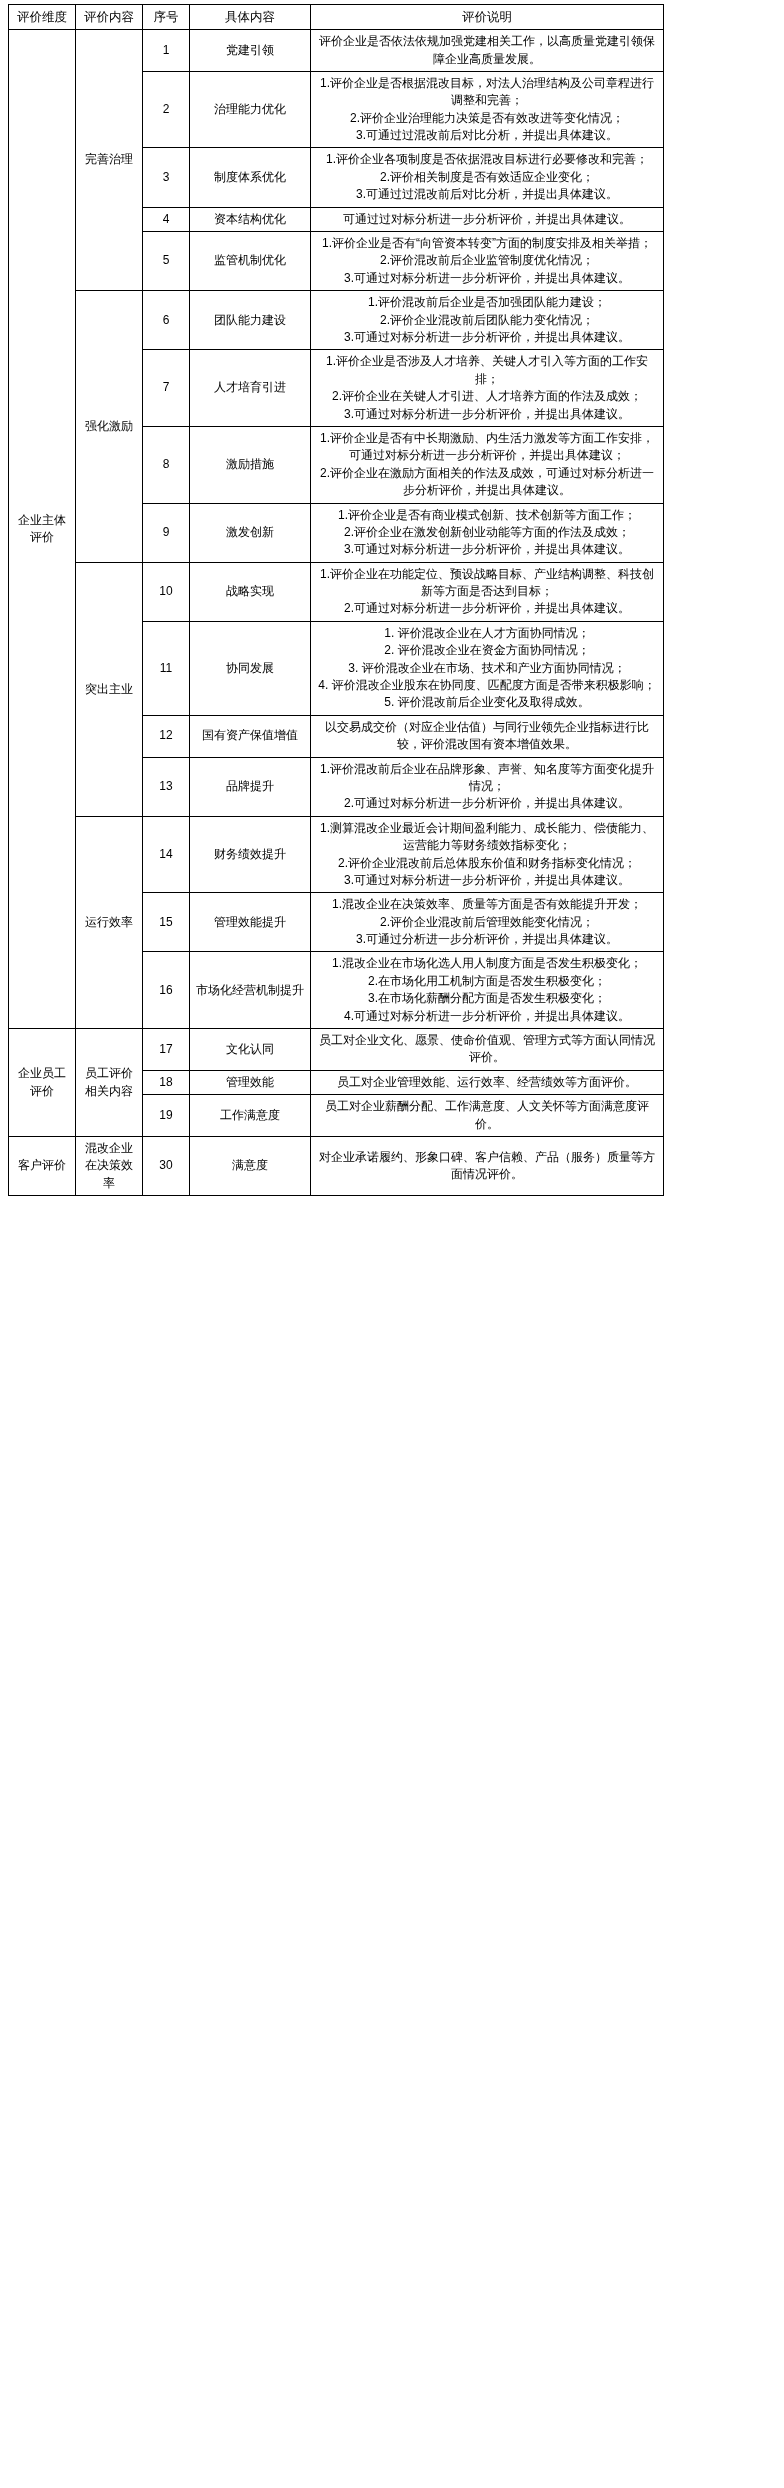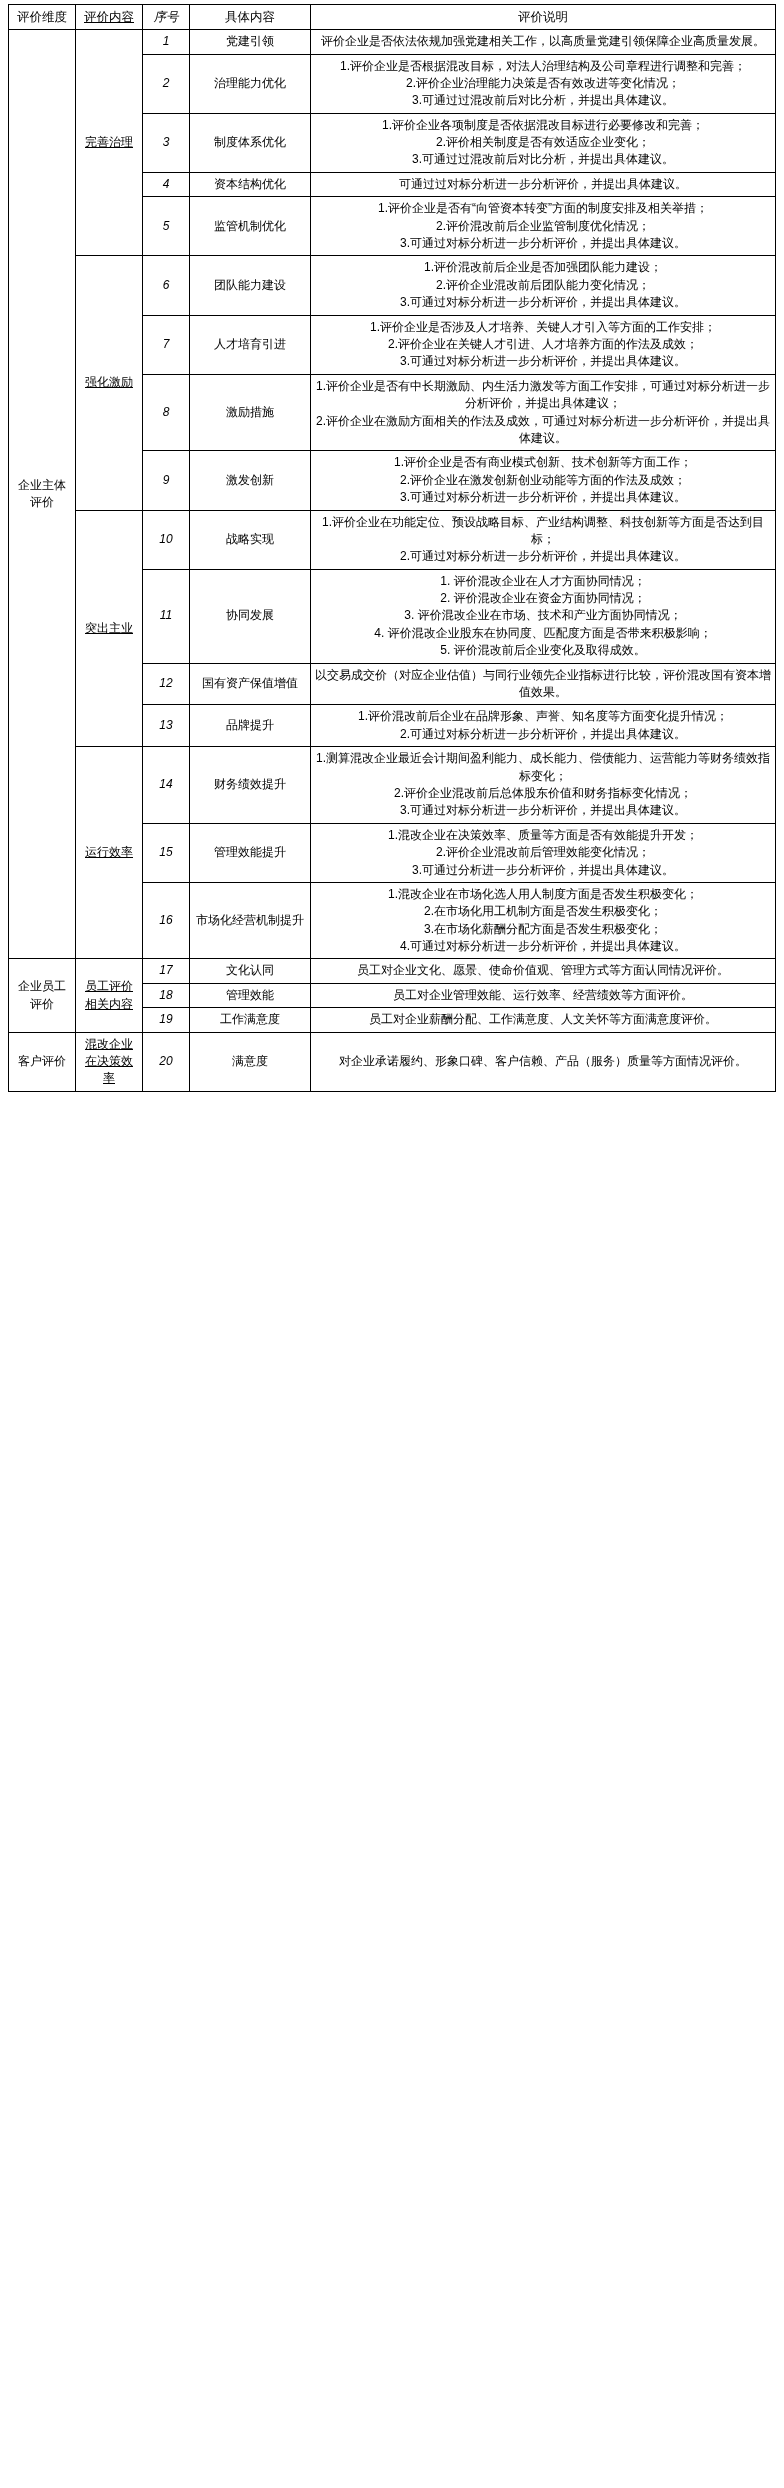--- a/index.html
+++ b/index.html
@@ -11,40 +11,40 @@
     font-family: "Liberation Sans", sans-serif;
     width: 784px;
   }
   .sheet {
     width: 784px;
     box-sizing: border-box;
     padding: 4px 8px 10px 8px;
   }
   table.eval {
     border-collapse: collapse;
-    width: 768px;
+    width: 656px;
     table-layout: fixed;
     font-size: 12px;
     color: #000;
   }
   table.eval td, table.eval th {
     border: 1px solid #000;
     padding: 3px 4px;
     vertical-align: middle;
     line-height: 1.45;
     word-break: break-all;
   }
   th.hd {
     text-align: center;
     font-weight: normal;
     font-size: 12.5px;
   }
   .c-dim   { width: 58px;  text-align: center; }
-  .c-cont  { width: 58px;  text-align: center; text-decoration: underline; }
-  .c-no    { width: 38px;  text-align: center; font-style: italic; }
+  .c-cont  { width: 58px;  text-align: center; }
+  .c-no    { width: 38px;  text-align: center; }
   .c-item  { width: 112px; text-align: center; }
   .c-desc  { text-align: center; }
   .desc-lines > div {
     text-indent: 0;
     padding-left: 0;
   }
   .desc-lines > div.hang {
     padding-left: 12px;
     text-indent: -12px;
   }
@@ -273,21 +273,21 @@
             <div class="desc-lines">
               <div>员工对企业薪酬分配、工作满意度、人文关怀等方面满意度评价。</div>
             </div>
           </td>
         </tr>
         <tr>
           <td class="c-dim center" rowspan="1">
             <div>客户评价</div>
           </td>
           <td class="c-cont center" rowspan="1">混改企业在决策效率</td>
-          <td class="c-no center">20</td>
+          <td class="c-no center">30</td>
           <td class="c-item center">满意度</td>
           <td class="c-desc">
             <div class="desc-lines">
               <div>对企业承诺履约、形象口碑、客户信赖、产品（服务）质量等方面情况评价。</div>
             </div>
           </td>
         </tr>
       </tbody>
   </table>
 </div>

